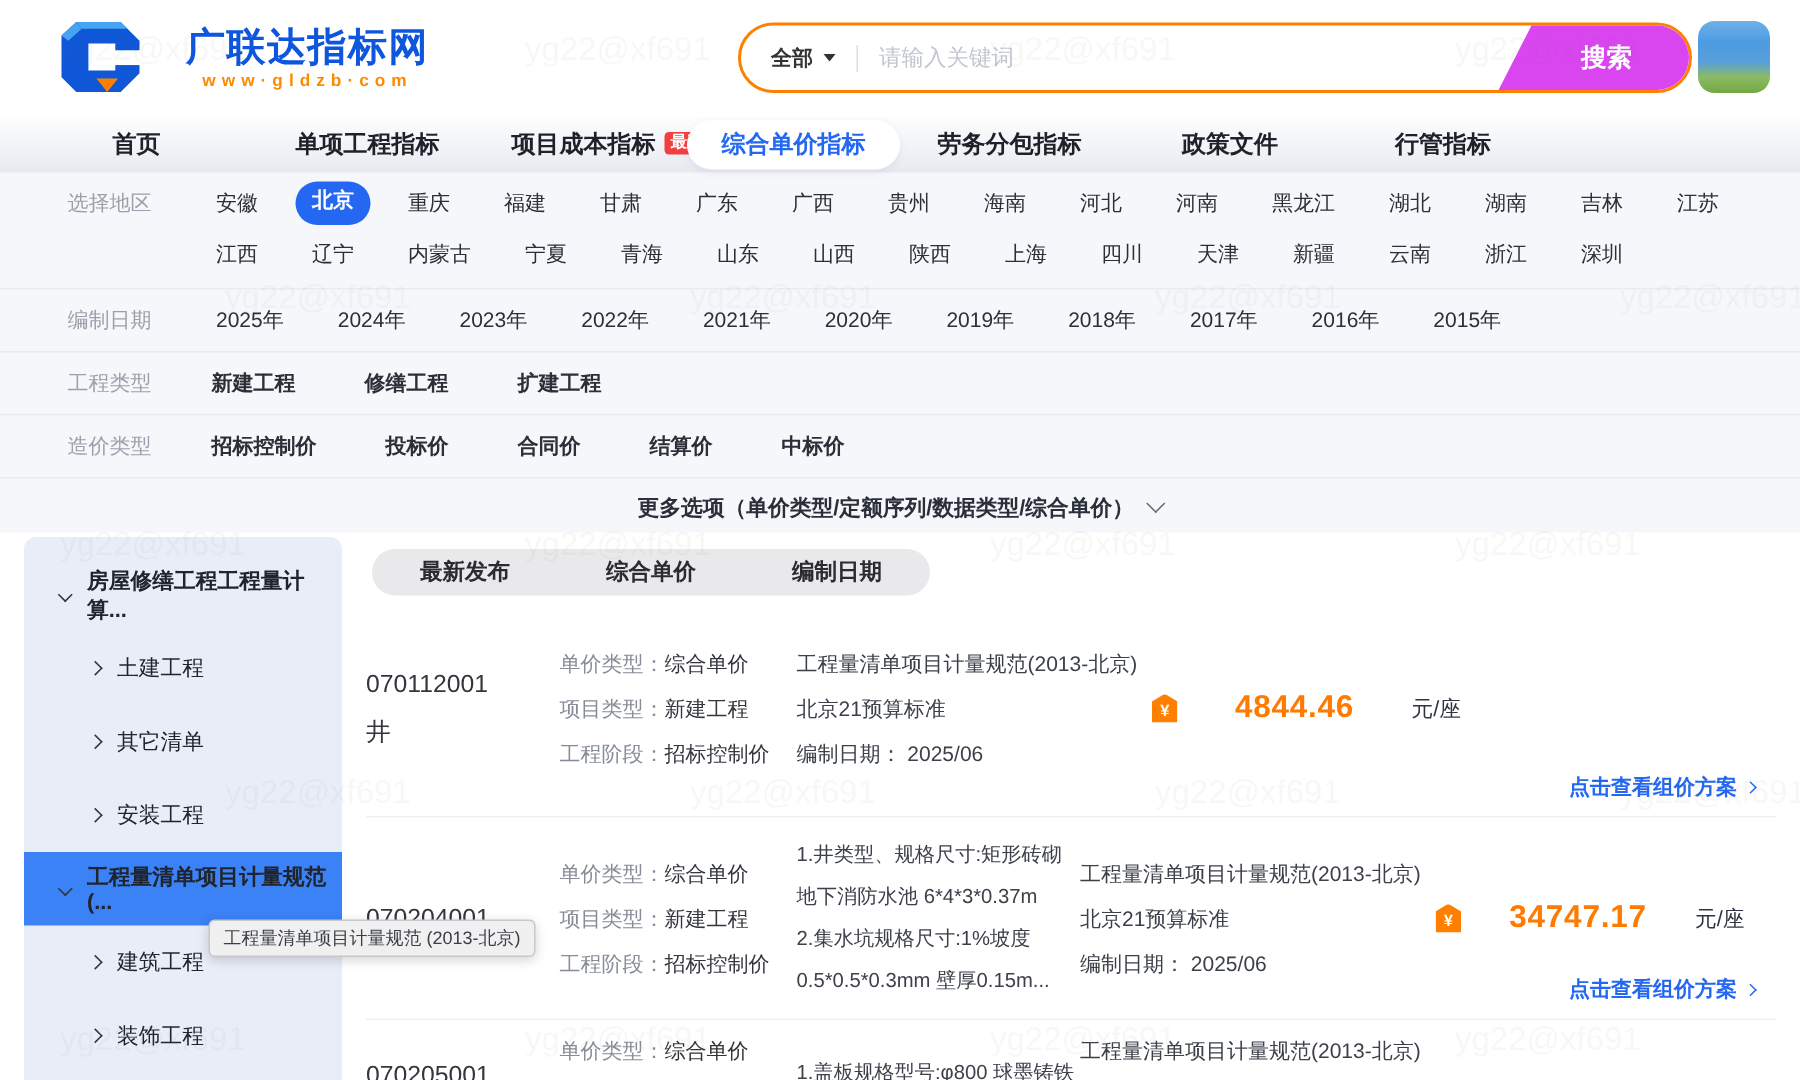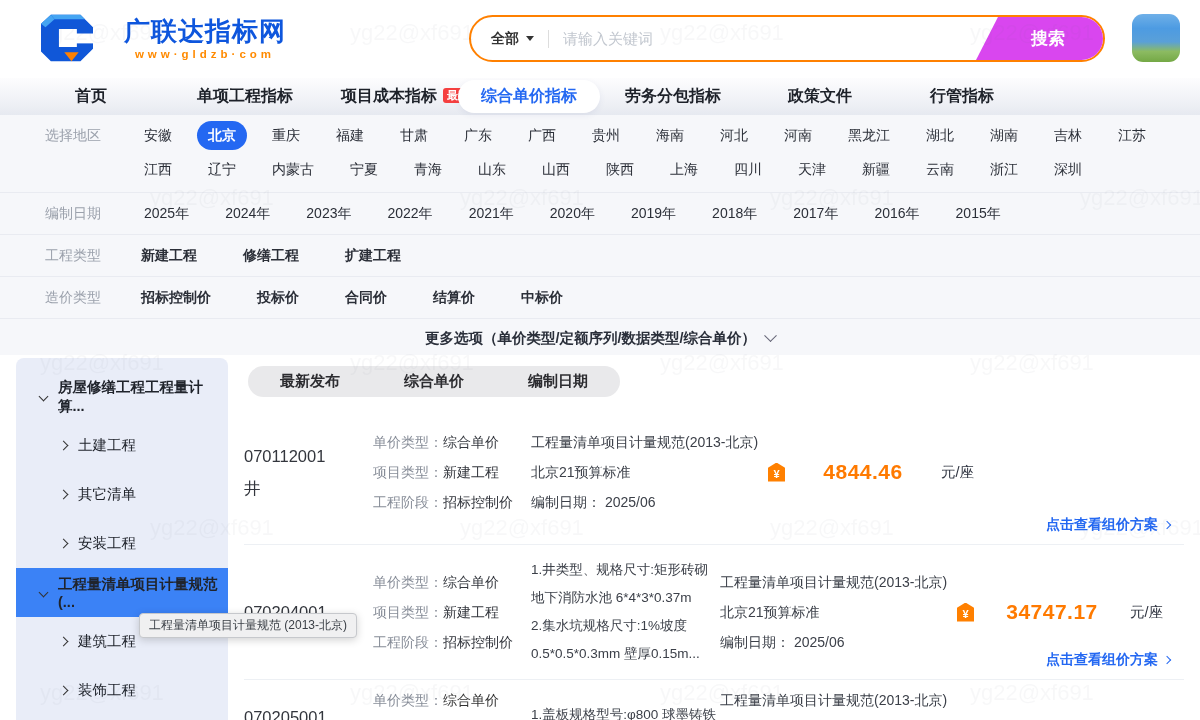--- a/index.html
+++ b/index.html
@@ -9,21 +9,21 @@
   
   .wm-layer { position:absolute; inset:0; z-index:60; pointer-events:none; overflow:hidden; }
   .wm-layer span { position:absolute; font-size:22px; color:#5a6475; opacity:.045; white-space:nowrap; }
 
   
   .header { position:absolute; top:0; left:0; width:1200px; height:78px; background:#fff; z-index:10; }
   .logo { position:absolute; left:38px; top:12px; display:flex; align-items:center; gap:28px; }
   .logo-txt { display:flex; flex-direction:column; align-items:center; }
   .logo-title { font-size:26px; font-weight:bold; color:#0e56dd; letter-spacing:1px; line-height:30px; }
   .logo-sub { font-size:11.5px; font-weight:bold; color:#ff8a00; letter-spacing:4px; margin-top:2px; }
-  .search-bar { position:absolute; left:469px; top:15px; width:636px; height:47px; background:#fff;
+  .search-bar { position:absolute; left:492px; top:15px; width:636px; height:47px; background:#fff;
     border:2px solid #ff8000; border-radius:25px; overflow:hidden; display:flex; align-items:center; }
   .search-cat { display:flex; align-items:center; gap:7px; padding:0 14px 0 20px; font-size:14px;
     font-weight:bold; color:#333; cursor:pointer; flex:none; }
   .caret-down { width:0; height:0; border-left:4px solid transparent; border-right:4px solid transparent;
     border-top:5px solid #333; }
   .search-div { width:1px; height:18px; background:#ddd; flex:none; }
   .search-input { flex:1; border:none; outline:none; padding:0 14px; font-size:15px; color:#333;
     background:transparent; font-family:inherit; }
   .search-input::placeholder { color:#c2c7cf; }
   .search-btn { flex:none; width:130px; height:47px; margin-right:-2px; background:#d946ef; color:#fff;
@@ -45,21 +45,21 @@
   .nav-pill span { color:#2468f2; font-size:16px; font-weight:bold; }
 
   
   .filters { position:absolute; top:115px; left:0; width:1200px; height:240px; background:#f6f7fa; z-index:5; }
   .frow { display:flex; align-items:flex-start; padding:6px 18px 6px 45px; border-bottom:1px solid #e9ebf1; }
   .frow:last-child { border-bottom:none; }
   .frow-label { flex:none; width:88px; font-size:14px; color:#9ba1ac; line-height:29px; }
   .fitems { flex:1; display:flex; flex-wrap:wrap; column-gap:14px; }
   .chip { font-size:14px; color:#2b2f38; line-height:23px; padding:3px 11px; border-radius:15px;
     cursor:pointer; white-space:nowrap; }
-  .chip.active { background:#2468f2; color:#fff; font-weight:bold; }
+  .chip.active { background:#2468f2; color:#fff; font-weight:bold;font-family:Liberation Mono, monospace; }
   .fitems.bold .chip { font-weight:bold; padding:3px 8px; }
   .fitems.two-lines { row-gap:5px; }
   .more-row { height:38px; display:flex; align-items:center; justify-content:center; font-size:14.5px;
     font-weight:bold; color:#2a2f3a; cursor:pointer; }
   .chev { display:inline-block; width:7px; height:7px; border-right:1.7px solid #444;
     border-bottom:1.7px solid #444; flex:none; }
   .chev.down { transform:rotate(45deg); }
   .chev.right { transform:rotate(-45deg); }
   .more-chev { width:9px; height:9px; border-color:#667; margin-left:10px; transform:rotate(45deg) translate(-2px,-2px); }
 

